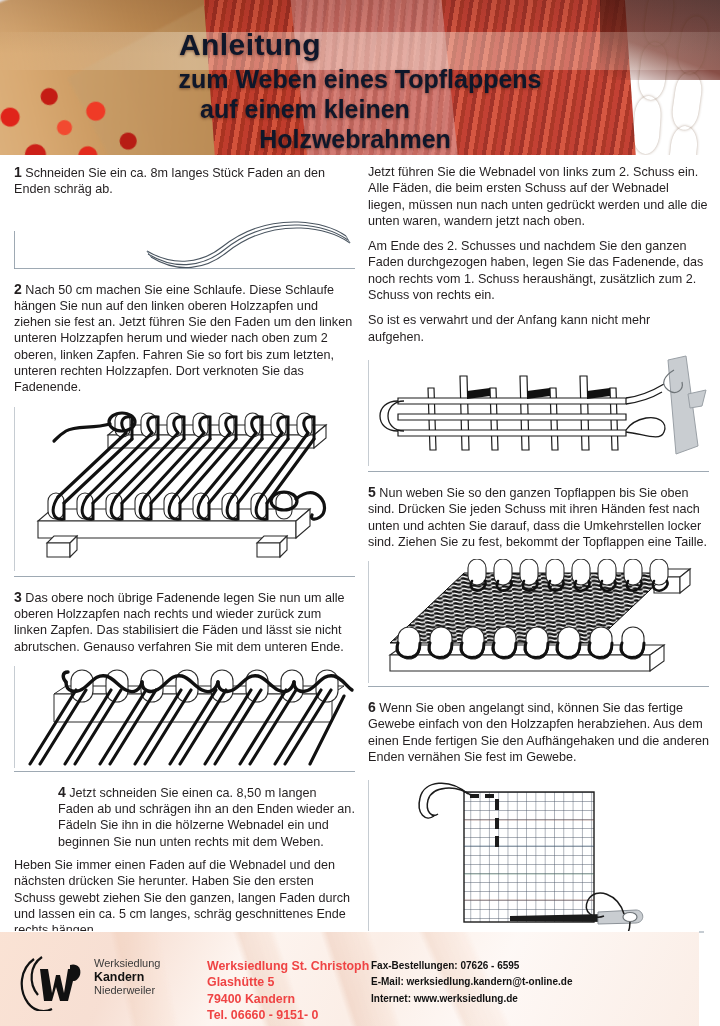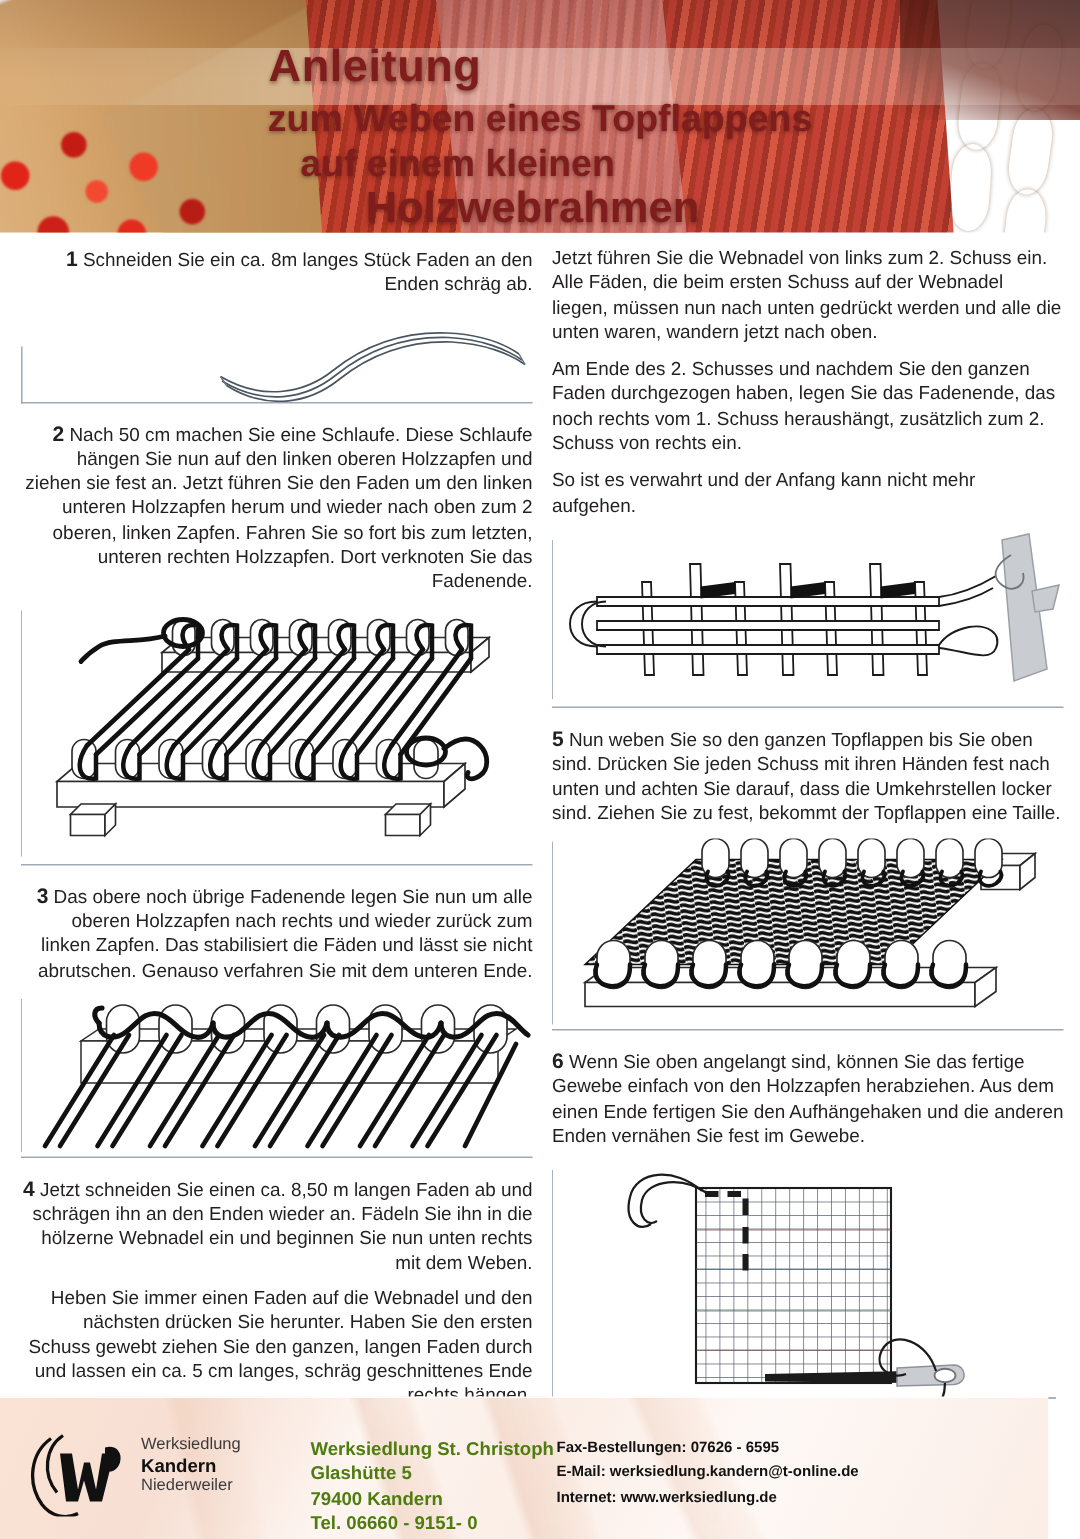--- a/index.html
+++ b/index.html
@@ -88,43 +88,43 @@
     background:linear-gradient(180deg,rgba(40,10,5,.12) 0%,rgba(0,0,0,0) 35%);
   }
   .title-band{
     position:absolute;left:0;top:32px;width:720px;height:38px;
     background:linear-gradient(90deg,rgba(255,245,230,.02) 0%,rgba(255,248,235,.34) 26%,rgba(255,248,235,.40) 60%,rgba(255,248,235,.12) 100%);
   }
   .header-text{
     position:absolute;left:0;top:26px;width:720px;
     text-align:center;
     font-family:"Liberation Sans", sans-serif;
-    color:#7f1d1d;
+    color:#0f172a;
     text-shadow:0 1px 3px rgba(60,20,10,.55);
   }
   .t-line1{font-size:30px;font-weight:700;letter-spacing:.4px;line-height:38px;
     padding-right:220px;}
   .t-line2{font-size:25px;font-weight:700;line-height:30px;}
   .t-line3{font-size:25px;font-weight:700;line-height:30px;padding-right:110px;}
-  .t-line4{font-size:29px;font-weight:700;line-height:30px;padding-right:10px;}
+  .t-line4{font-size:25px;font-weight:700;line-height:30px;padding-right:10px;}
 
   
   .col{position:absolute;top:164px;width:341px;}
-  .col-left{left:14px;text-align:right;}
+  .col-left{left:14px;}
   .col-right{left:368px;}
 
   .step{margin-bottom:0;}
   p.txt{
     margin:0 0 9px 0;
     font-size:12.6px;
     line-height:16.3px;
     color:#231f20;
     font-family:"Liberation Sans", sans-serif;
   }
-  p.txt.tight{margin-bottom:7px;}
+  p.txt.tight{margin-bottom:7px;margin-left:44px;}
   .num{font-weight:700;font-size:14px;}
 
   .fig{position:relative;margin:4px 0 12px 0;}
   .fig .rule{
     position:absolute;left:0;bottom:0;width:100%;height:1px;
     background:#8d9aa6;opacity:.85;
   }
   .fig .rule-v{
     position:absolute;left:0;bottom:0;width:1px;
     background:#8d9aa6;opacity:.85;
@@ -156,21 +156,21 @@
   .footer-inner{position:absolute;inset:0;}
   .logo{position:absolute;left:18px;top:22px;width:150px;height:58px;}
   .logo-txt{
     position:absolute;left:76px;top:4px;
     font-size:11px;line-height:13.6px;color:#3b3b3b;
     font-family:"Liberation Sans", sans-serif;
   }
   .logo-txt .b{font-weight:700;color:#111;font-size:12.4px;}
   .addr{
     position:absolute;left:207px;top:27px;
-    font-size:12.4px;line-height:16.4px;font-weight:700;color:#4d7c0f;
+    font-size:12.4px;line-height:16.4px;font-weight:700;color:#ef4444;
   }
   .contact{
     position:absolute;left:371px;top:27px;
     font-size:10px;line-height:16.4px;font-weight:700;color:#111;
   }
 </style>
 </head>
 <body>
 
 <div class="page">

